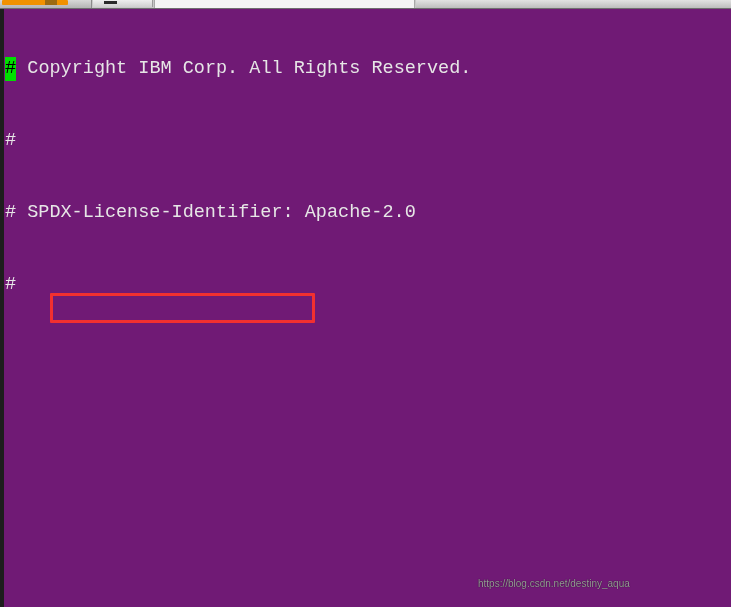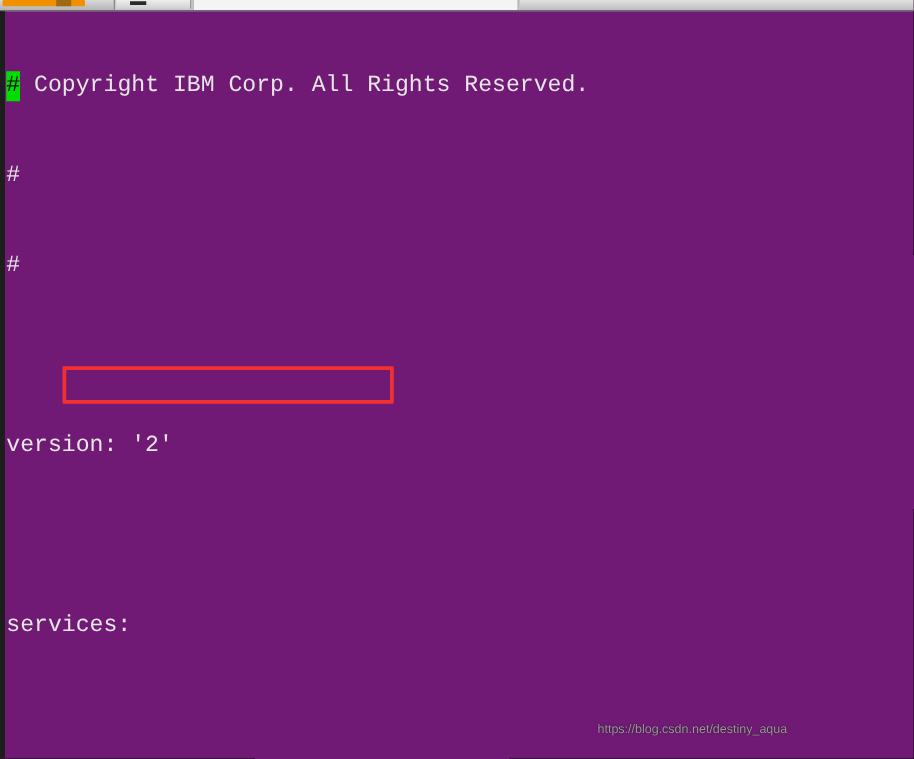--- a/index.html
+++ b/index.html
@@ -153,25 +153,24 @@
     <div class="tb-right">
       
     </div>
   </div>
 
   <div id="gutter"></div>
 
   <div id="term">
     <div class="line"><span class="cursor">#</span><span> Copyright IBM Corp. All Rights Reserved.</span></div>
     <div class="line">#</div>
+    <div class="line"># SPDX-License-Identifier: Apache-2.0</div>
     <div class="line">#</div>
     <div class="line"></div>
-    <div class="line">version: '2'</div>
     <div class="line"></div>
-    <div class="line">services:</div>
     
     
     
     
     
     
     
     
     
     

